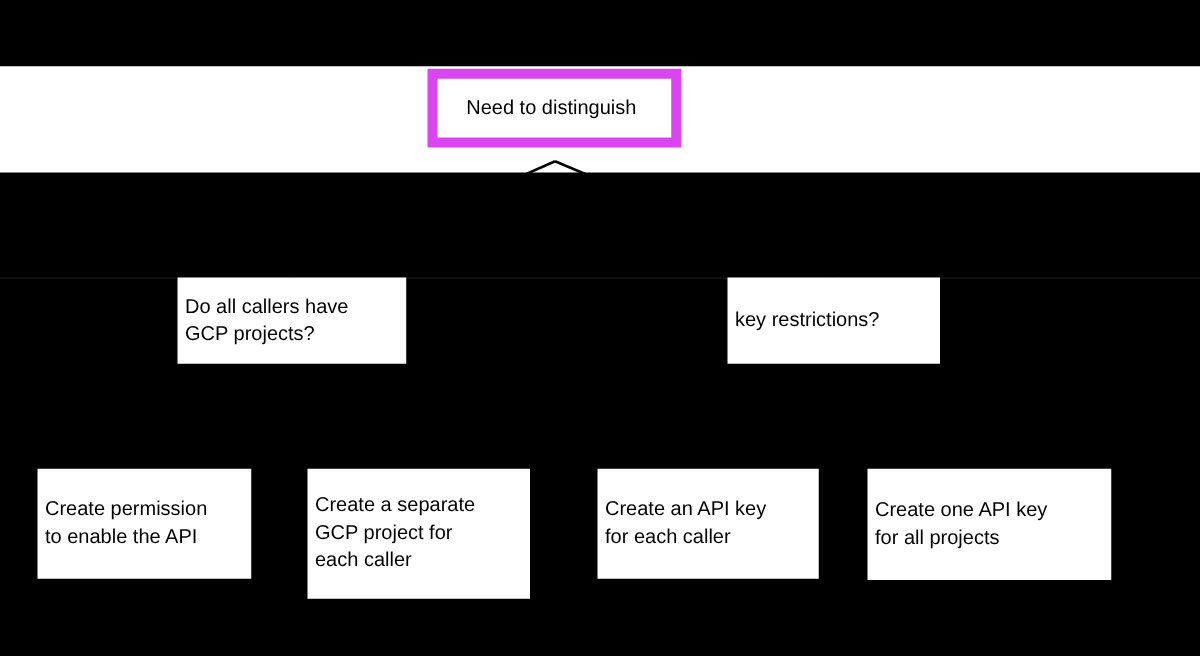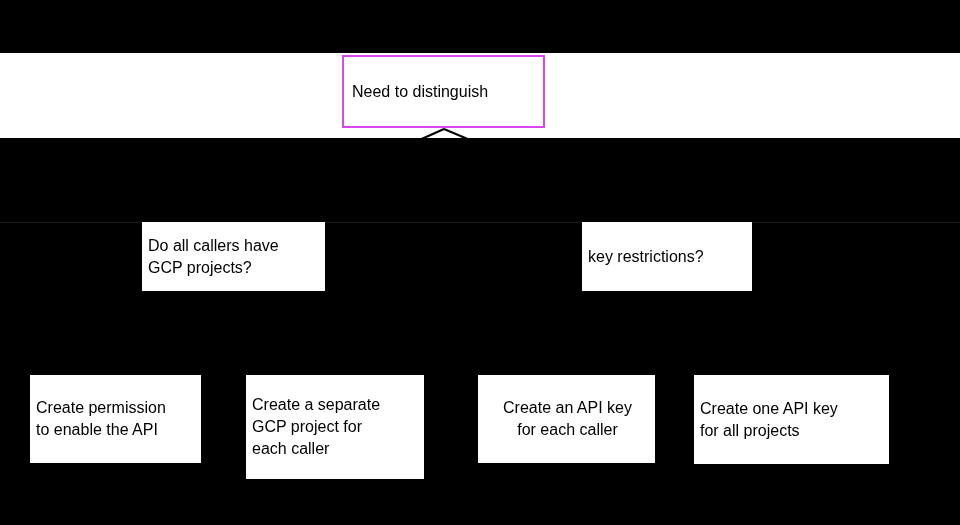--- a/index.html
+++ b/index.html
@@ -49,29 +49,29 @@
     justify-content: center;
     padding-left: 6px;
     padding-right: 4px;
     font-size: 16px;
     line-height: 22px;
     color: #000000;
   }
   .node .line { white-space: nowrap; }
   .node-root {
     left: 342px; top: 55px;
-    width: 203px; height: 73px;
-    border: 2px solid #d946ef;
-    padding-left: 8px;
+    width: 203px; height: 63px;
+    border: 8px solid #d946ef;
+    padding-left: 23px;
   }
   .node-q-left  { left: 142px; top: 222px; width: 183px; height: 69px; }
   .node-q-right { left: 582px; top: 222px; width: 170px; height: 69px; }
   .node-leaf1 { left: 30px;  top: 375px; width: 171px; height: 88px; }
   .node-leaf2 { left: 246px; top: 375px; width: 178px; height: 104px; }
-  .node-leaf3 { left: 478px; top: 375px; width: 177px; height: 88px; align-items: center; }
+  .node-leaf3 { left: 478px; top: 375px; width: 177px; height: 88px; }
   .node-leaf4 { left: 694px; top: 375px; width: 195px; height: 89px; }
 </style>
 </head>
 <body>
 
 <div class="stage">
 
   <div class="band"></div>
   <div class="row-divider"></div>
 

